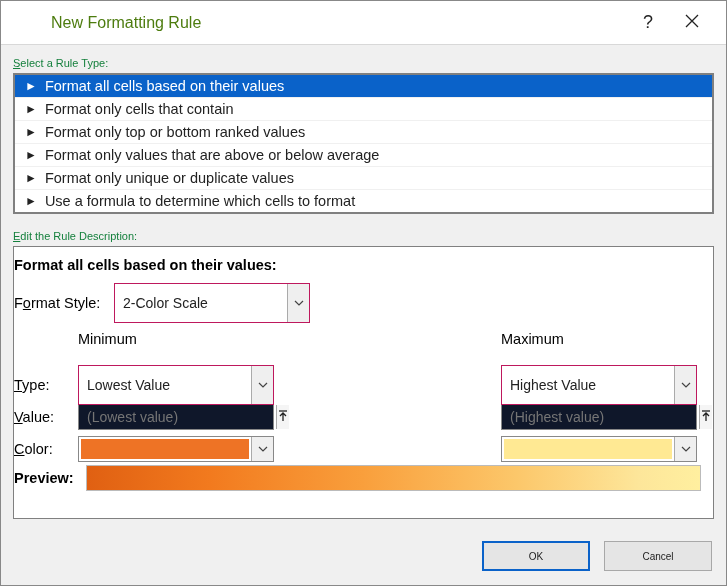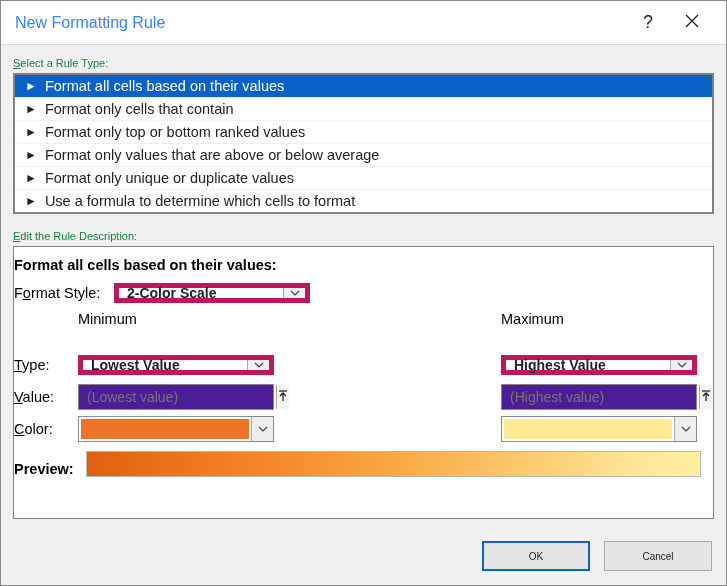--- a/index.html
+++ b/index.html
@@ -11,21 +11,21 @@
     position: relative;
     display: flex; flex-direction: column;
   }
   .titlebar {
     height: 44px;
     background: #fff;
     border-bottom: 1px solid #d8d8d8;
     display: flex; align-items: center;
     padding: 0 12px 0 14px;
   }
-  .titlebar .title { font-size: 16px; color: #3b82f6; flex: 1; }
+  .titlebar .title { font-size: 16px; color: #4d7c0f; flex: 1; margin-left: 36px; }
   .titlebar .help-btn, .titlebar .close-btn {
     width: 44px; height: 44px;
     display: flex; align-items: center; justify-content: center;
     font-size: 16px; color: #222; cursor: pointer;
   }
   .titlebar .help-btn { font-size: 18px; }
   .titlebar .close-btn svg { width: 14px; height: 14px; }
 
   .body { padding: 12px 12px 12px 12px; flex: 1; display: flex; flex-direction: column; }
 
@@ -59,21 +59,21 @@
     flex: 1;
   }
   .desc-title { font-weight: 700; font-size: 14.5px; margin-bottom: 10px; }
 
   .row { display: flex; align-items: center; margin-bottom: 8px; }
   .row .lbl { width: 100px; font-size: 14.5px; display:inline-block; }
   .lbl .uline { text-decoration: underline; }
 
   .select-wrap {
     position: relative; display: inline-flex; align-items: stretch;
-    border: 5px solid #be185d; background: #fff; height: 20px; font-weight: bold;
+    border: 1px solid #be185d; background: #fff; height: 40px;
   }
   .select-wrap.small { width: 196px; }
   .select-wrap .sel-text {
     flex: 1; padding: 2px 8px; font-size: 14px; color: #222;
     display: flex; align-items: center; white-space: nowrap;
   }
   .select-wrap .sel-btn {
     width: 22px; border-left: 1px solid #aaa; background: #efefef;
     display: flex; align-items: center; justify-content: center;
   }
@@ -89,21 +89,21 @@
   .col-max { width: 200px; }
 
   .col-head { font-size: 14.5px; margin-bottom: 18px; height: 20px; }
   .col-labels .col-head { visibility: hidden; }
 
   .field-row { height: 32px; display: flex; align-items: center; }
   .col-labels .field-row { font-size: 14.5px; }
 
   .input-wrap {
     display: inline-flex; align-items: stretch;
-    border: 1px solid #888; background: #4c1d95; height: 26px; width: 196px;
+    border: 1px solid #888; background: #0f172a; height: 26px; width: 196px;
   }
   .input-wrap input {
     flex: 1; border: none; outline: none; padding: 2px 8px;
     font-size: 14px; color: #888; background: transparent;
   }
   .input-wrap .ref-btn {
     width: 22px; border-left: 1px solid #aaa; background: #f5f5f5;
     display: flex; align-items: center; justify-content: center;
   }
   .input-wrap .ref-btn svg { width: 12px; height: 12px; }
@@ -112,21 +112,21 @@
     display: inline-flex; align-items: stretch;
     border: 1px solid #888; background: #fff; height: 26px; width: 196px;
   }
   .color-combo .swatch { flex: 1; margin: 2px; }
   .color-combo .drop {
     width: 22px; border-left: 1px solid #aaa; background: #efefef;
     display: flex; align-items: center; justify-content: center;
   }
   .color-combo .drop svg { width: 10px; height: 6px; }
 
-  .preview-row { display: flex; align-items: flex-end; margin-top: 6px; }
+  .preview-row { display: flex; align-items: center; }
   .preview-label { font-weight: 700; font-size: 14.5px; width: 72px; }
   .preview-bar {
     flex: 1; height: 26px; border: 1px solid #bbb;
     background: linear-gradient(90deg, #e06012 0%, #f27a1e 20%, #f99f3c 45%, #fcc76a 70%, #fde69a 90%, #ffef9f 100%);
   }
 
   .footer {
     display: flex; justify-content: flex-end; gap: 14px;
     padding: 10px 14px 14px 0;
   }

